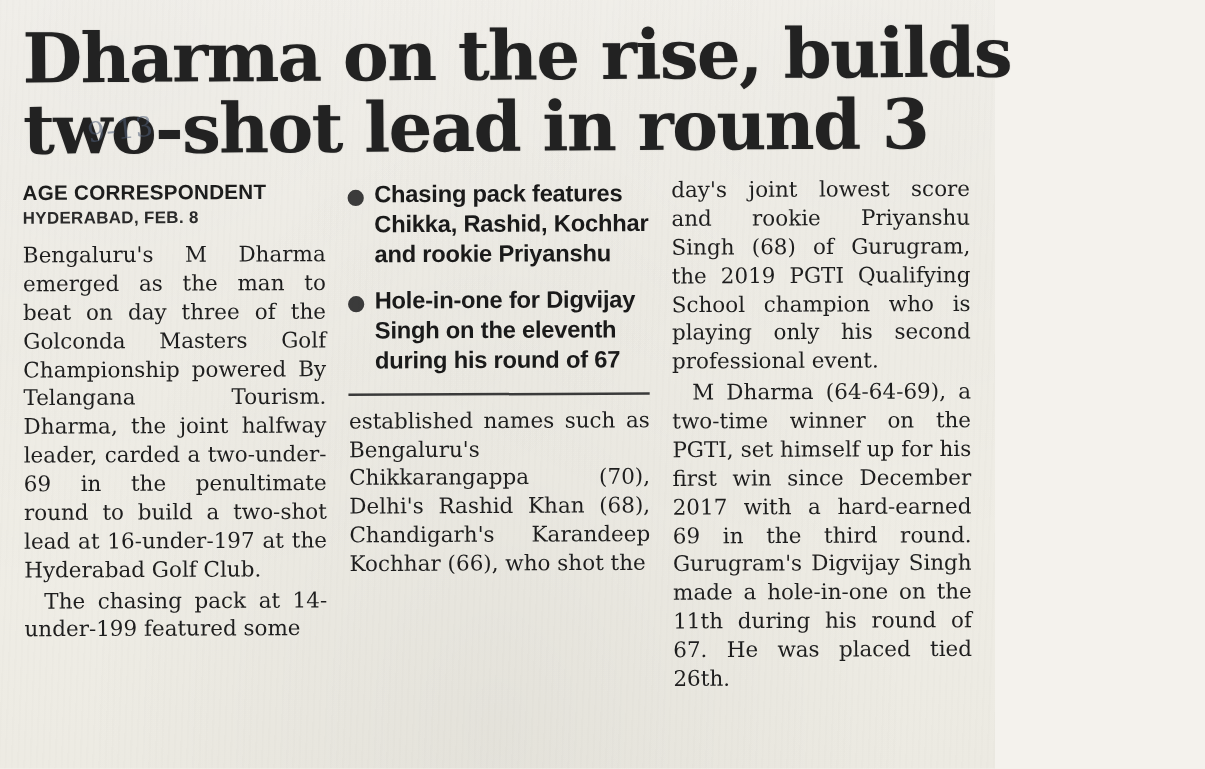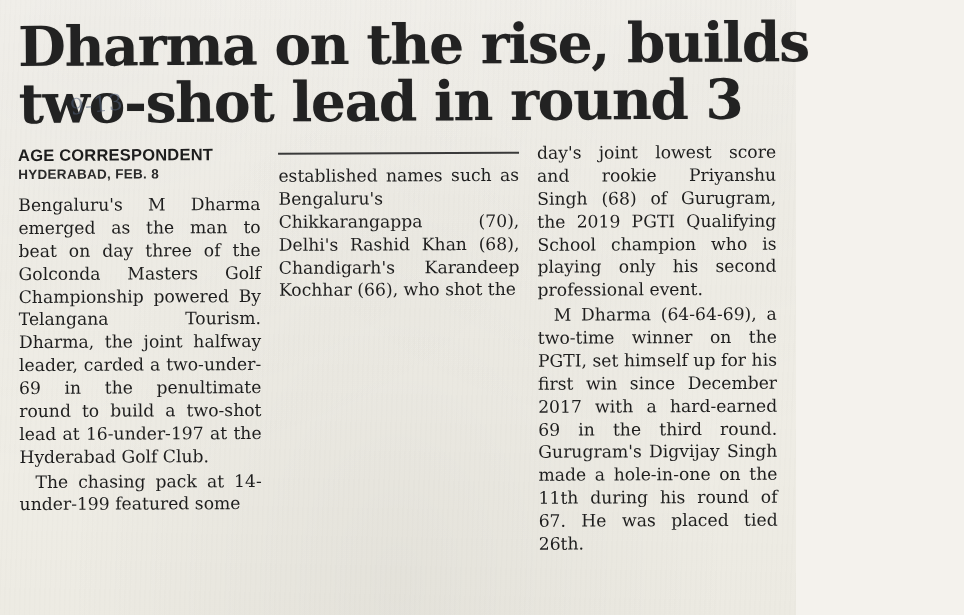--- a/index.html
+++ b/index.html
@@ -160,20 +160,30 @@
   <div class="columns">
 
     <div class="col col1">
       <div class="byline">AGE CORRESPONDENT</div>
       <div class="dateline">HYDERABAD, FEB. 8</div>
       <p class="body-text">Bengaluru's M Dharma emerged as the man to beat on day three of the Golconda Masters Golf Championship powered By Telangana Tourism. Dharma, the joint halfway leader, carded a two-under-69 in the penultimate round to build a two-shot lead at 16-under-197 at the Hyderabad Golf Club.</p>
       <p class="body-text">The chasing pack at 14-under-199 featured some</p>
     </div>
 
     <div class="col col2">
+      <div class="teasers">
+        <div class="teaser">
+          <span class="bullet-dot"></span>
+          <span class="teaser-text">Chasing pack features Chikka, Rashid, Kochhar and rookie Priyanshu</span>
+        </div>
+        <div class="teaser">
+          <span class="bullet-dot"></span>
+          <span class="teaser-text">Hole-in-one for Digvijay Singh on the eleventh during his round of 67</span>
+        </div>
+      </div>
       <hr class="rule">
       <p class="body-text">established names such as Bengaluru's Chikkarangappa (70), Delhi's Rashid Khan (68), Chandigarh's Karandeep Kochhar (66), who shot the</p>
     </div>
 
     <div class="col col3">
       <p class="body-text">day's joint lowest score and rookie Priyanshu Singh (68) of Gurugram, the 2019 PGTI Qualifying School champion who is playing only his second professional event.</p>
       <p class="body-text">M Dharma (64-64-69), a two-time winner on the PGTI, set himself up for his first win since December 2017 with a hard-earned 69 in the third round. Gurugram's Digvijay Singh made a hole-in-one on the 11th during his round of 67. He was placed tied 26th.</p>
     </div>
 
   </div>

